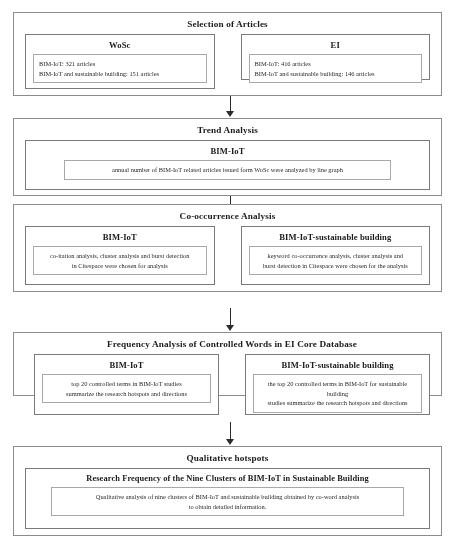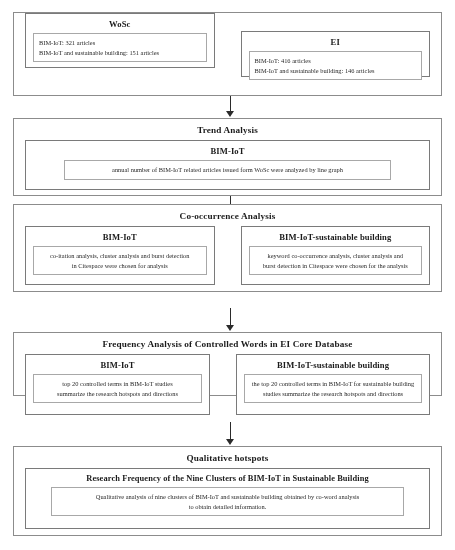--- a/index.html
+++ b/index.html
@@ -130,29 +130,30 @@
     border-right: 4.5px solid transparent;
     border-top: 6px solid #2b2b2b;
   }
 </style>
 </head>
 <body>
 
 <div class="chart">
 
   <div class="stage" style="top:12px; height:84px;">
+    <div class="stage-title">Selection of Articles</div>
     <div class="sub-row">
       <div class="subbox" style="height:55px;">
         <div class="sub-title">WoSc</div>
         <div class="desc left">
           <span class="desc-line">BIM-IoT: 321 articles</span>
           <span class="desc-line">BIM-IoT and sustainable building: 151 articles</span>
         </div>
       </div>
-      <div class="subbox" style="height:46px;margin-top:18px;">
+      <div class="subbox" style="height:46px;">
         <div class="sub-title">EI</div>
         <div class="desc left">
           <span class="desc-line">BIM-IoT: 416 articles</span>
           <span class="desc-line">BIM-IoT and sustainable building: 146 articles</span>
         </div>
       </div>
     </div>
   </div>
 
   <div class="arrow" style="top:96px; height:22px;">
@@ -195,21 +196,21 @@
         </div>
       </div>
     </div>
   </div>
 
   <div class="arrow" style="top:308px; height:24px;">
     <div class="shaft" style="height:19px;"></div>
     <div class="head" style="top:17px;"></div>
   </div>
 
-  <div class="stage" style="top:332px; height:64px;">
+  <div class="stage" style="top:332px; height:64px;padding-left:9px;">
     <div class="stage-title">Frequency Analysis of Controlled Words in EI Core Database</div>
     <div class="sub-row">
       <div class="subbox" style="height:61px; flex:0 0 185px;">
         <div class="sub-title">BIM-IoT</div>
         <div class="desc center">
           <span class="desc-line">top 20 controlled terms in BIM-IoT studies</span>
           <span class="desc-line">summarize the research hotspots and directions</span>
         </div>
       </div>
       <div class="subbox" style="height:61px;">

